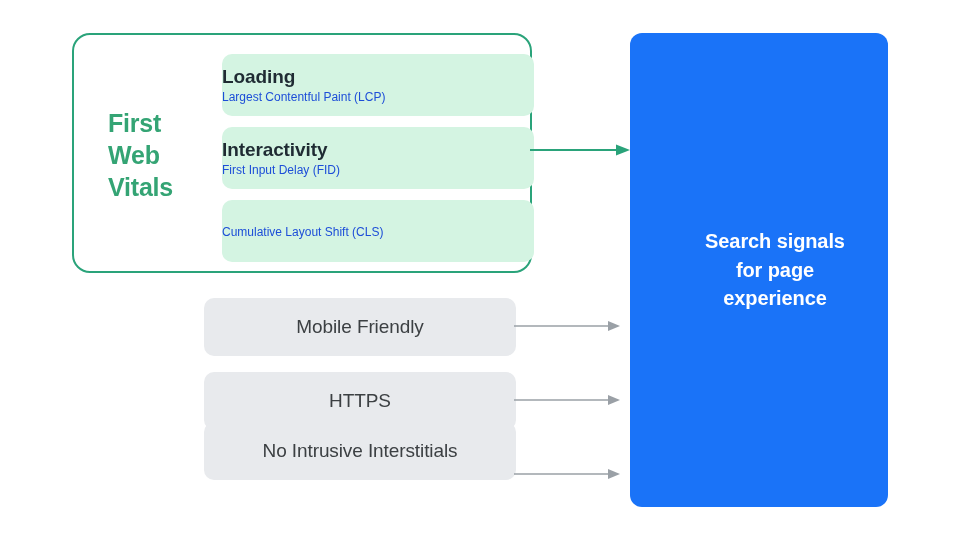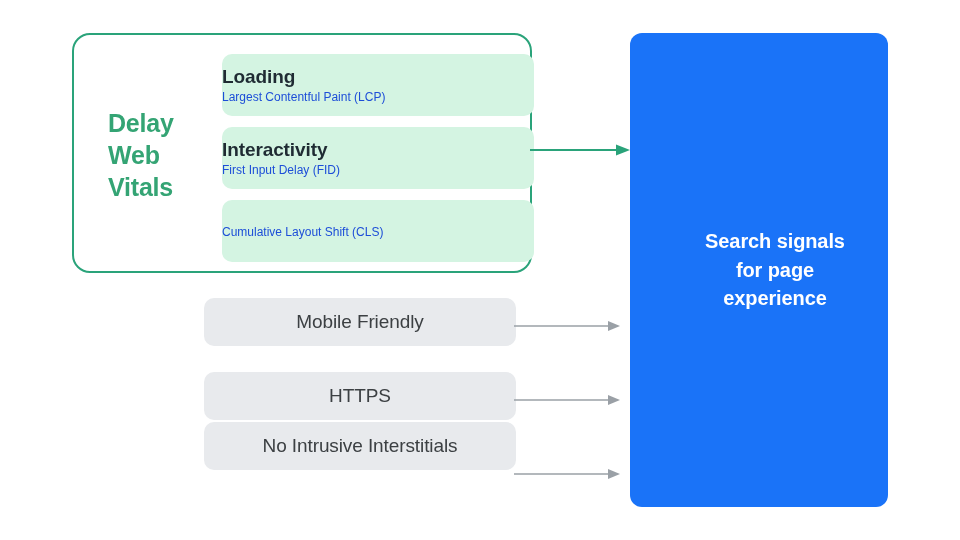--- a/index.html
+++ b/index.html
@@ -77,21 +77,21 @@
     font-weight: normal;
     color: #1d4ed8;
     line-height: 1.15;
   }
 
   
   .factor-box {
     position: absolute;
     left: 204px;
     width: 312px;
-    height: 48px;
+    height: 58px;
     background: #e8eaed;
     border-radius: 10px;
     display: flex;
     align-items: center;
     justify-content: center;
     box-sizing: border-box;
   }
   .factor-box.f1 { top: 298px; }
   .factor-box.f2 { top: 372px; }
   .factor-box.f3 { top: 422px; }
@@ -138,21 +138,21 @@
   #arrow-grey-3 { left: 514px; top: 465px; }
 </style>
 </head>
 <body>
 
 <div id="stage">
 
   <div id="cwv-container">
 
     <div id="cwv-label">
-      <span class="l-line">Delay</span>
+      <span class="l-line">First</span>
       <span class="l-line">Web</span>
       <span class="l-line">Vitals</span>
     </div>
 
     <div class="metric-card c1">
       <div class="metric-title">Loading</div>
       <div class="metric-sub">Largest Contentful Paint (LCP)</div>
     </div>
 
     <div class="metric-card c2">

